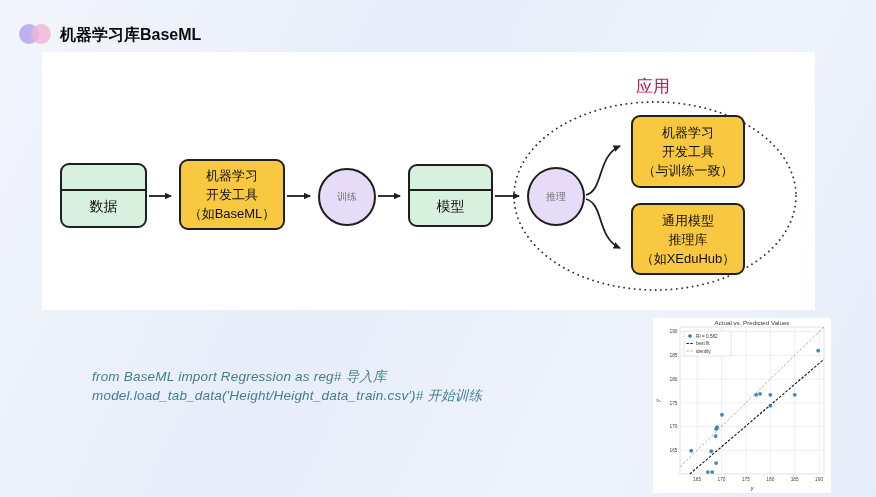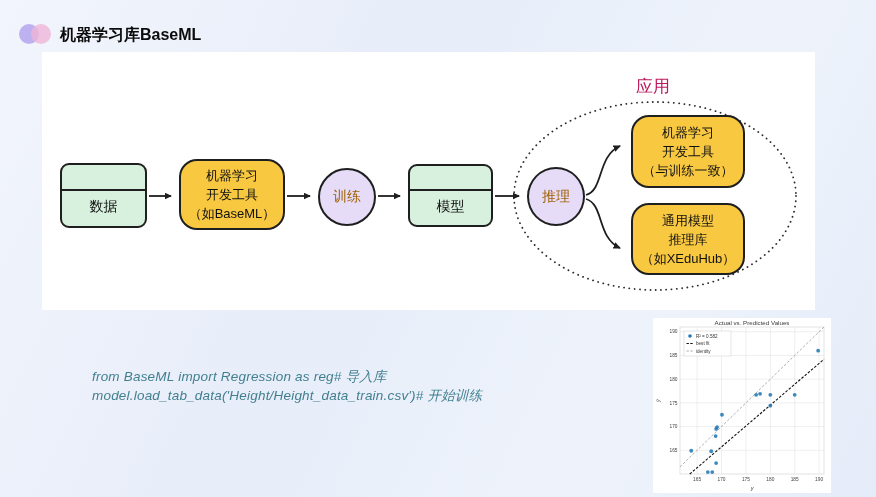--- a/index.html
+++ b/index.html
@@ -10,26 +10,26 @@
   .logo { position:absolute; width:20px; height:20px; border-radius:50%; }
   .logo-left  { left:19px; top:24px; background:#b2a0ee; opacity:.8; }
   .logo-right { left:31px; top:24px; background:#efb5d8; opacity:.8; }
   .page-title { position:absolute; left:60px; top:25px; font-size:16px; font-weight:bold; color:#0b0b0b; }
 
   .panel { position:absolute; left:42px; top:52px; width:773px; height:258px; background:#ffffff; }
 
   .fc-box { position:absolute; border:2px solid #1f1f1f; border-radius:9px; display:flex; flex-direction:column;
             align-items:center; justify-content:center; text-align:center; color:#111; }
   .green  { background:var(--green,#d8f1de);padding-left:24px; }
-  .orange { background:var(--orange,#f8c840);border-radius:18px; }
+  .orange { background:var(--orange,#f8c840); }
   .split  { justify-content:flex-end; padding-bottom:0; }
   .split .top-cell { position:absolute; top:0; left:0; right:0; border-bottom:2px solid #1f1f1f; }
   .split .cell-label { position:absolute; left:0; right:0; text-align:center; font-size:14px; }
   .fc-circle { position:absolute; border:2px solid #1f1f1f; border-radius:50%; background:var(--purple,#e6dcf8);
-               display:flex; align-items:center; justify-content:center; font-size:14px; color:#a16207;font-family:Liberation Mono, monospace; }
+               display:flex; align-items:center; justify-content:center; font-size:10px; color:#737373;font-family:Liberation Mono, monospace; }
   .orange .line { font-size:13px; line-height:19px; }
   .app-label { position:absolute; left:613px; top:75px; width:80px; text-align:center; font-size:17px; color:#be185d; }
 
   .overlay-svg { position:absolute; left:0; top:0; width:876px; height:497px; pointer-events:none; }
 
   .code-block { position:absolute; left:92px; top:368px; font-style:italic; font-size:13.5px; line-height:18.5px;
                 color:var(--code,#417f8f); letter-spacing:0.2px; }
 
   .chart { position:absolute; left:653px; top:318px; width:178px; height:175px; background:#ffffff; }
 </style>

